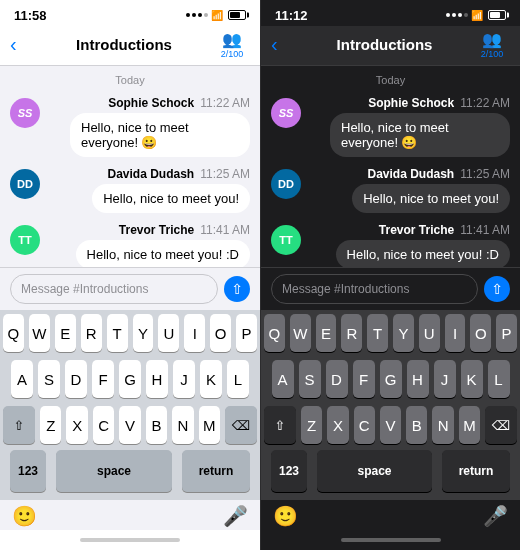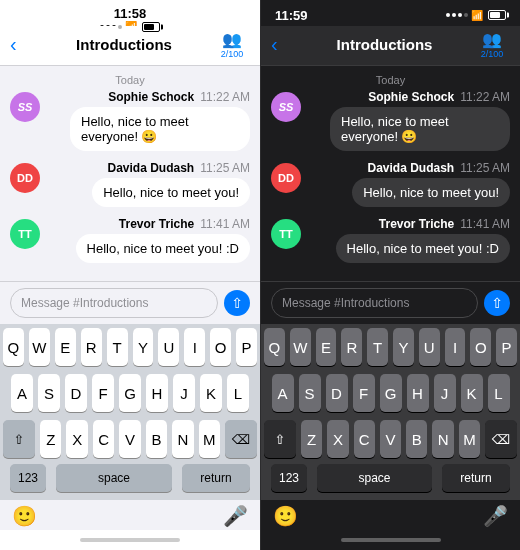--- a/index.html
+++ b/index.html
@@ -30,21 +30,21 @@
     }
 
     
     .status-bar {
       display: flex;
       justify-content: space-between;
       align-items: center;
       padding: 6px 14px 2px;
       height: 26px;
     }
-    .light .status-bar { background: #fff; flex-direction: column; }
+    .light .status-bar { background: #fff; }
     .dark .status-bar { background: #1c1c1e; }
 
     .status-time {
       font-size: 13px;
       font-weight: 600;
       color: #000;
     }
     .dark .status-time { color: #fff; }
 
     .status-icons {
@@ -147,21 +147,21 @@
       overflow-y: auto;
       padding: 8px 10px;
     }
     .light .chat-area { background: #f2f2f7; }
     .dark .chat-area { background: #1c1c1e; }
 
     .date-label {
       text-align: center;
       font-size: 11px;
       color: #8e8e93;
-      margin-bottom: 4px;
+      margin-bottom: 10px;
       font-weight: 500;
     }
 
     .message-group {
       display: flex;
       align-items: flex-start;
       margin-bottom: 10px;
       gap: 8px;
     }
 
@@ -173,21 +173,21 @@
       align-items: center;
       justify-content: center;
       font-size: 11px;
       font-weight: 700;
       color: #fff;
       flex-shrink: 0;
       margin-top: 2px;
     }
 
     .avatar-ss { background: #c774e8; font-style: italic; }
-    .avatar-dd { background: #ef4444; }
+    .avatar-dd { background: #0369a1; }
     .avatar-tt { background: #26de81; }
 
     .message-content {
       display: flex;
       flex-direction: column;
       gap: 3px;
       flex: 1;
       align-items: flex-end;
     }
 
@@ -294,27 +294,28 @@
       max-width: 36px;
     }
     .light .key-special { background: #adb5bd; color: #000; box-shadow: 0 1px 0 #898989; }
     .dark .key-special { background: #2c2c2e; color: #fff; box-shadow: 0 1px 0 #000; }
 
     .key-delete {
       max-width: 36px;
     }
 
     .key-bottom-row {
-      height: 28px;
+      height: 42px;
       border-radius: 5px;
       display: flex;
       align-items: center;
       justify-content: center;
       font-size: 15px;
       cursor: pointer;
+      font-weight: bold;
     }
     .key-numbers {
       width: 38px;
       font-size: 13px;
     }
     .key-space {
       flex: 1;
       font-size: 12px;
     }
     .key-return {
@@ -483,21 +484,21 @@
       <div class="keyboard-accessories">
     <span class="accessory-icon">🙂</span>
     <span class="accessory-icon">🎤</span>
   </div>
       <div class="home-indicator">
         <div class="home-bar"></div>
       </div>
     </div>
     <div class="phone-panel dark">
       <div class="status-bar">
-    <span class="status-time">11:59</span>
+    <span class="status-time">11:12</span>
     <div class="status-icons">
       <div class="status-icon-dots">
         <div class="dot"></div>
         <div class="dot"></div>
         <div class="dot"></div>
         <div class="dot" style="opacity:0.3"></div>
       </div>
       <span class="wifi-icon">📶</span>
       <div class="battery-icon">
         <div class="battery-fill"></div>

